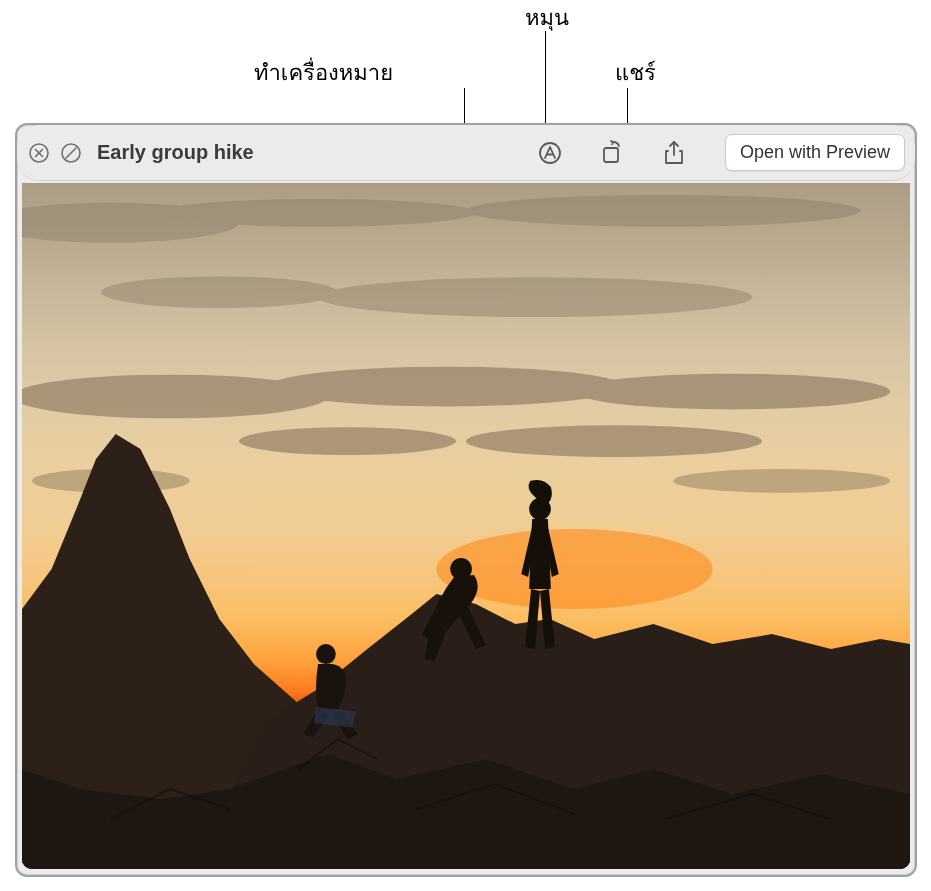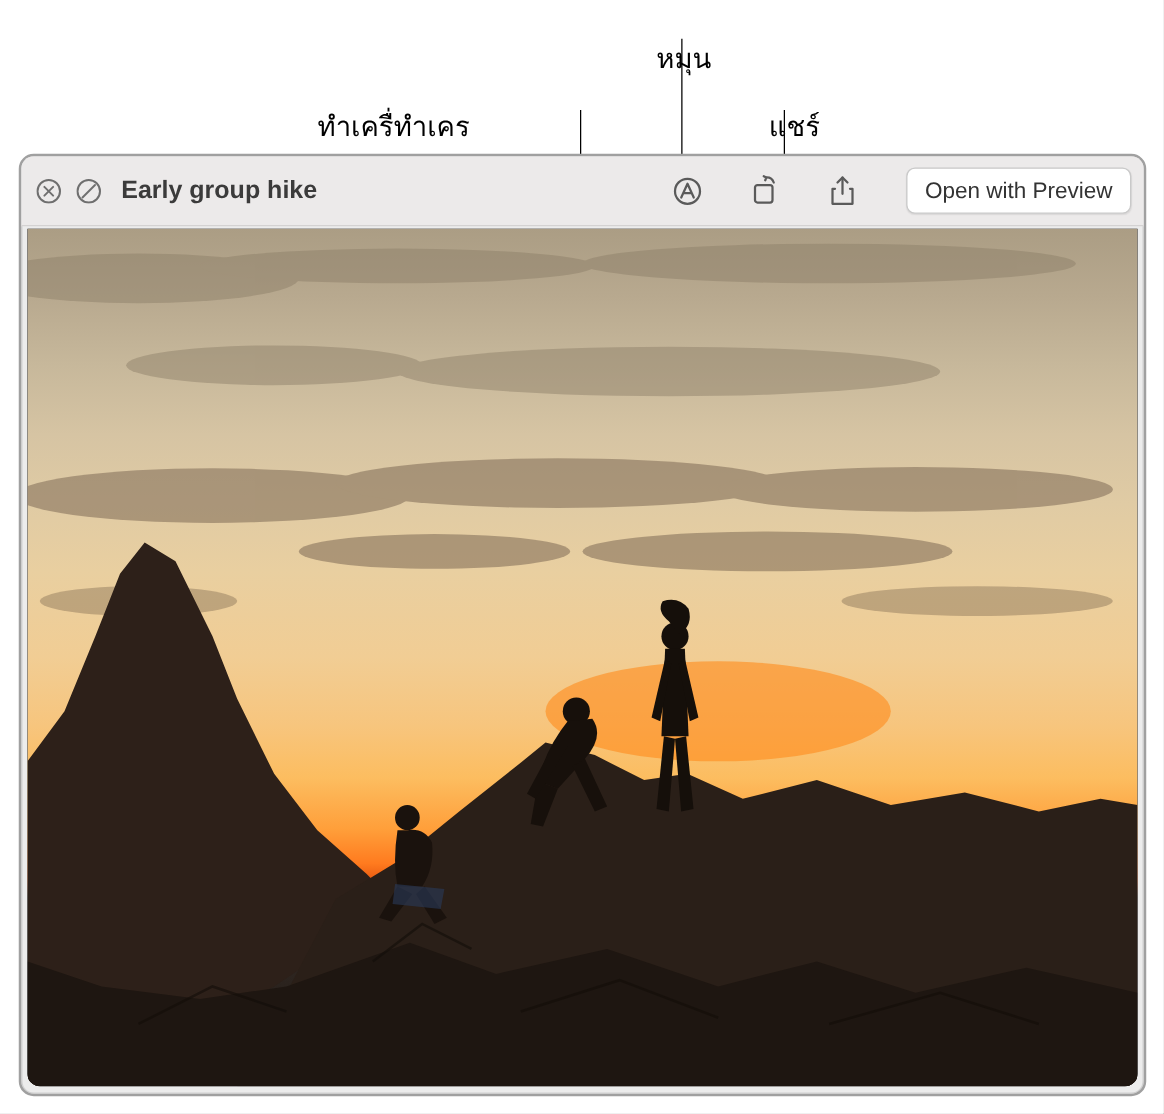--- a/index.html
+++ b/index.html
@@ -14,21 +14,20 @@
   .callouts {
     position: absolute;
     top: 0; left: 0; width: 100%; height: 130px;
     pointer-events: none;
   }
   .callout {
     position: absolute;
     font-size: 22px;
     color: #000;
     white-space: nowrap;
-    margin-top: 29px;
   }
   .callout-line {
     position: absolute;
     width: 1px;
     background: #000;
   }
 
   
   .window {
     position: absolute;
@@ -42,20 +41,21 @@
     overflow: hidden;
     box-shadow: 0 0 0 1px #d0d0d0 inset;
   }
   .titlebar {
     height: 56px;
     background: #eceaea;
     border-bottom: 1px solid #d4d2d2;
     display: flex;
     align-items: center;
     padding: 0 10px;
+    border-radius: 22px;
   }
   .tb-left {
     display: flex;
     align-items: center;
     gap: 8px;
   }
   .circle-btn {
     width: 24px; height: 24px;
     display: flex; align-items: center; justify-content: center;
     color: #6f6f6f;
@@ -124,21 +124,21 @@
     position:absolute; top:0; left:0; width:100%; height:55%;
   }
   .silhouettes {
     position:absolute; bottom:0; left:0; width:100%; height:70%;
   }
 </style>
 </head>
 <body>
 
 <div class="callouts">
-  <div class="callout" style="left:254px; top:55px;">ทำเครื่ทำเคร</div>
+  <div class="callout" style="left:254px; top:55px;">ทำเครื่องหมาย</div>
   <div class="callout-line" style="left:464px; top:88px; height:44px;"></div>
 
   <div class="callout" style="left:525px; top:0px;">หมุน</div>
   <div class="callout-line" style="left:545px; top:31px; height:100px;"></div>
 
   <div class="callout" style="left:615px; top:55px;">แชร์</div>
   <div class="callout-line" style="left:627px; top:88px; height:44px;"></div>
 </div>
 
 <div class="window">

